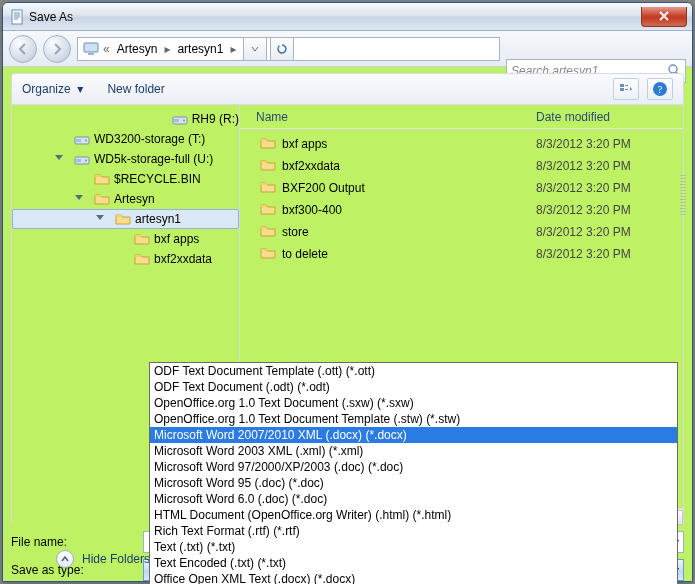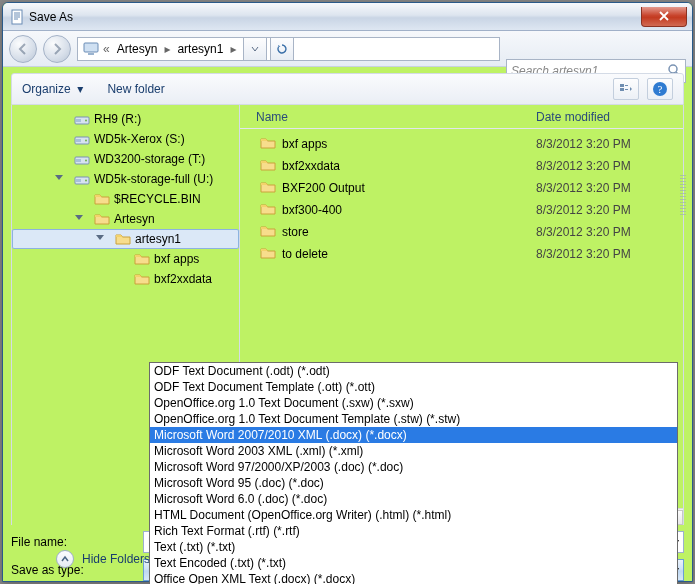--- a/index.html
+++ b/index.html
@@ -222,37 +222,28 @@
         <svg width="16" height="16" viewBox="0 0 16 16">
             <circle cx="8" cy="8" r="7" fill="#2f7bd1"></circle>
             <text x="8" y="12" text-anchor="middle" fill="#fff" font-size="11" font-family="Georgia">?</text>
           </svg>
       </div>
     </div>
   </div>
 
   <div class="body">
     <div class="tree" id="tree">
-        <div class="row" style="padding-left: 42px;">
+        <div class="row" style="padding-left: 42px; justify-content: flex-end;">
           <span class="ic"></span>
           <span class="ic"><svg viewBox="0 0 16 16">
               <rect x="1" y="6" width="14" height="7" rx="1" fill="#d7e3f1" stroke="#7a93b3"></rect>
               <rect x="2" y="8" width="5" height="3" fill="#a7c0da"></rect>
               <circle cx="12" cy="9.5" r="1" fill="#6fae4f"></circle>
             </svg></span>
           <span>RH9 (R:)</span>
-        </div>
-        <div class="row" style="padding-left: 42px;">
-          <span class="ic"></span>
-          <span class="ic"><svg viewBox="0 0 16 16">
-              <rect x="1" y="6" width="14" height="7" rx="1" fill="#d7e3f1" stroke="#7a93b3"></rect>
-              <rect x="2" y="8" width="5" height="3" fill="#a7c0da"></rect>
-              <circle cx="12" cy="9.5" r="1" fill="#6fae4f"></circle>
-            </svg></span>
-          <span>WD5k-Xerox (S:)</span>
         </div>
         <div class="row" style="padding-left: 42px; text-align: right;">
           <span class="ic"></span>
           <span class="ic"><svg viewBox="0 0 16 16">
               <rect x="1" y="6" width="14" height="7" rx="1" fill="#d7e3f1" stroke="#7a93b3"></rect>
               <rect x="2" y="8" width="5" height="3" fill="#a7c0da"></rect>
               <circle cx="12" cy="9.5" r="1" fill="#6fae4f"></circle>
             </svg></span>
           <span>WD3200-storage (T:)</span>
         </div>
@@ -409,22 +400,22 @@
     <div class="field">
       <label>Save as type:</label>
       <div class="ctl dd">
         <span>Rich Text Format (.rtf) (*.rtf)</span>
         <span class="dd-arrow">▾</span>
       </div>
     </div>
   </div>
 
   <div class="dropdown" id="ddlist">
+      <div class="opt">ODF Text Document Template (.ott) (*.ott)</div>
       <div class="opt">ODF Text Document (.odt) (*.odt)</div>
-      <div class="opt">ODF Text Document Template (.ott) (*.ott)</div>
       <div class="opt">OpenOffice.org 1.0 Text Document (.sxw) (*.sxw)</div>
       <div class="opt">OpenOffice.org 1.0 Text Document Template (.stw) (*.stw)</div>
       <div class="opt sel">Microsoft Word 2007/2010 XML (.docx) (*.docx)</div>
       <div class="opt">Microsoft Word 2003 XML (.xml) (*.xml)</div>
       <div class="opt">Microsoft Word 97/2000/XP/2003 (.doc) (*.doc)</div>
       <div class="opt">Microsoft Word 95 (.doc) (*.doc)</div>
       <div class="opt">Microsoft Word 6.0 (.doc) (*.doc)</div>
       <div class="opt">HTML Document (OpenOffice.org Writer) (.html) (*.html)</div>
       <div class="opt">Rich Text Format (.rtf) (*.rtf)</div>
       <div class="opt">Text (.txt) (*.txt)</div>

